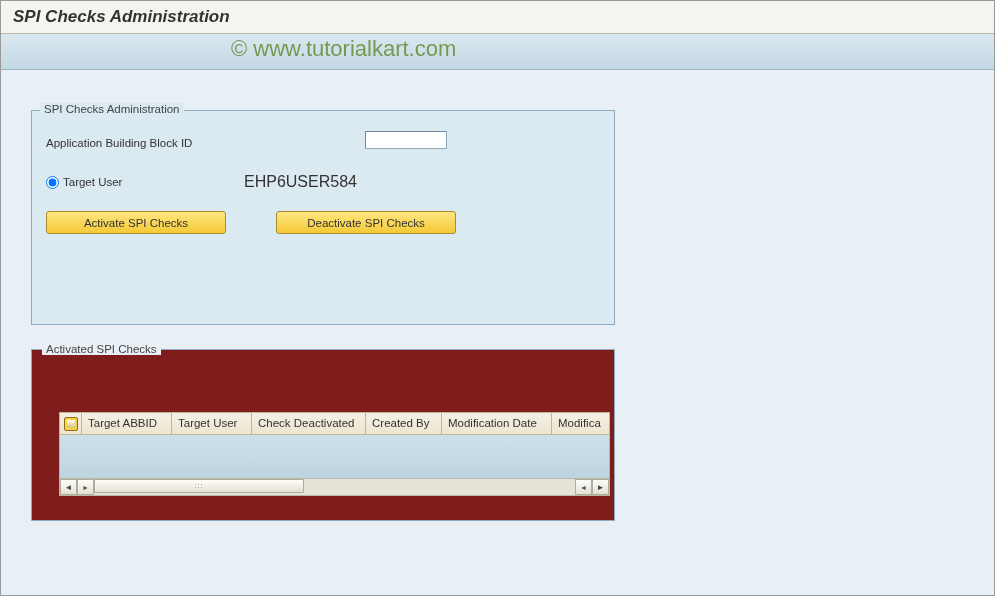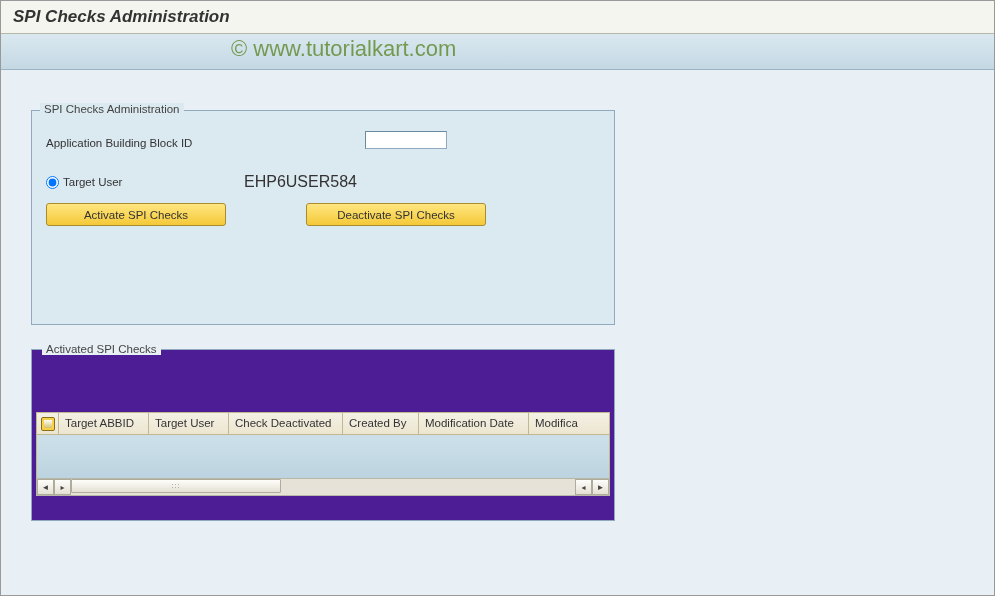--- a/index.html
+++ b/index.html
@@ -91,22 +91,22 @@
   .radio-label {
     width: 136px;
   }
   .readonly-val {
     font-size: 16px;
     color: #333;
     margin-left: 45px;
   }
   .button-row {
     display: flex;
-    gap: 80px;
-    margin-top: 12px;
+    gap: 50px;
+    margin-top: 20px;
   }
   .sap-button {
     background: linear-gradient(#ffe680, #f4c938);
     border: 1px solid #a88c2e;
     border-radius: 3px;
     height: 23px;
     width: 180px;
     font-size: 11.5px;
     color: #333;
     cursor: pointer;
@@ -251,21 +251,21 @@
       <span class="radio-label">Target User</span>
       <span class="readonly-val">EHP6USER584</span>
     </div>
 
     <div class="button-row">
       <button class="sap-button">Activate SPI Checks</button>
       <button class="sap-button">Deactivate SPI Checks</button>
     </div>
   </div>
 
-  <div class="group-box box2" style="background:#4c1d95;">
+  <div class="group-box box2" style="background:#7f1d1d;padding-left:23px;">
     <div class="group-title">Activated SPI Checks</div>
 
     <div class="table-wrap">
       <div class="table-header">
         <div class="sel-cell">
           <div class="sel-icon"></div>
         </div>
         <div class="th th1">Target ABBID</div>
         <div class="th th2">Target User</div>
         <div class="th th3">Check Deactivated</div>

